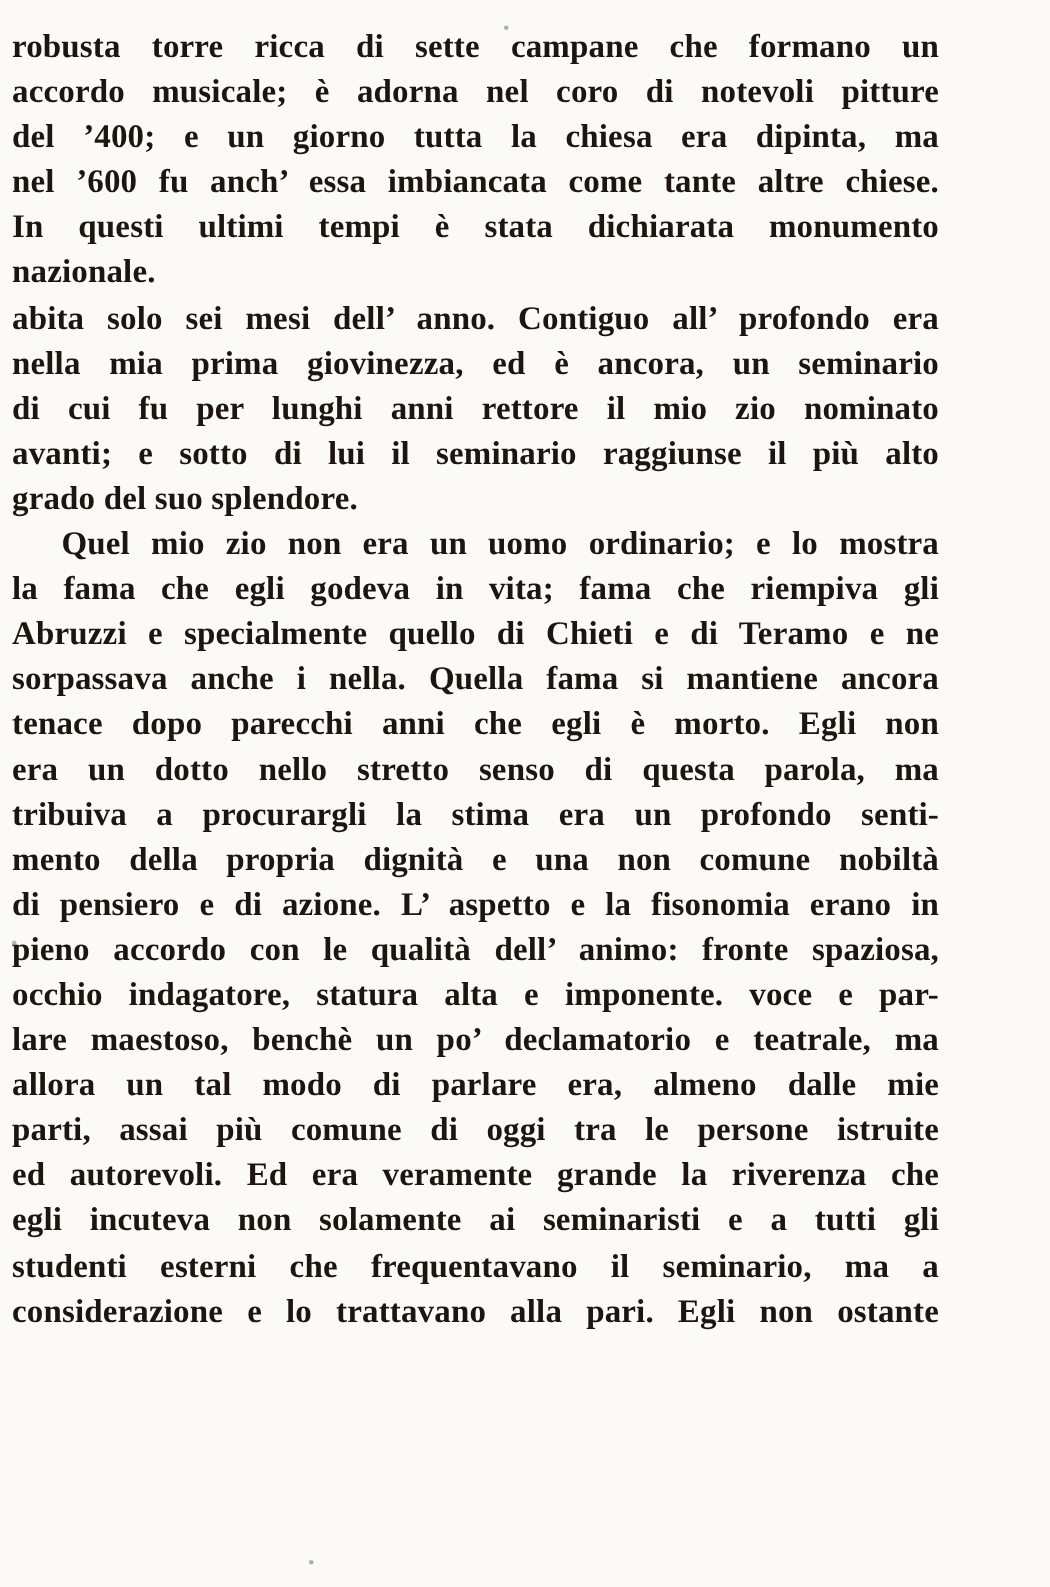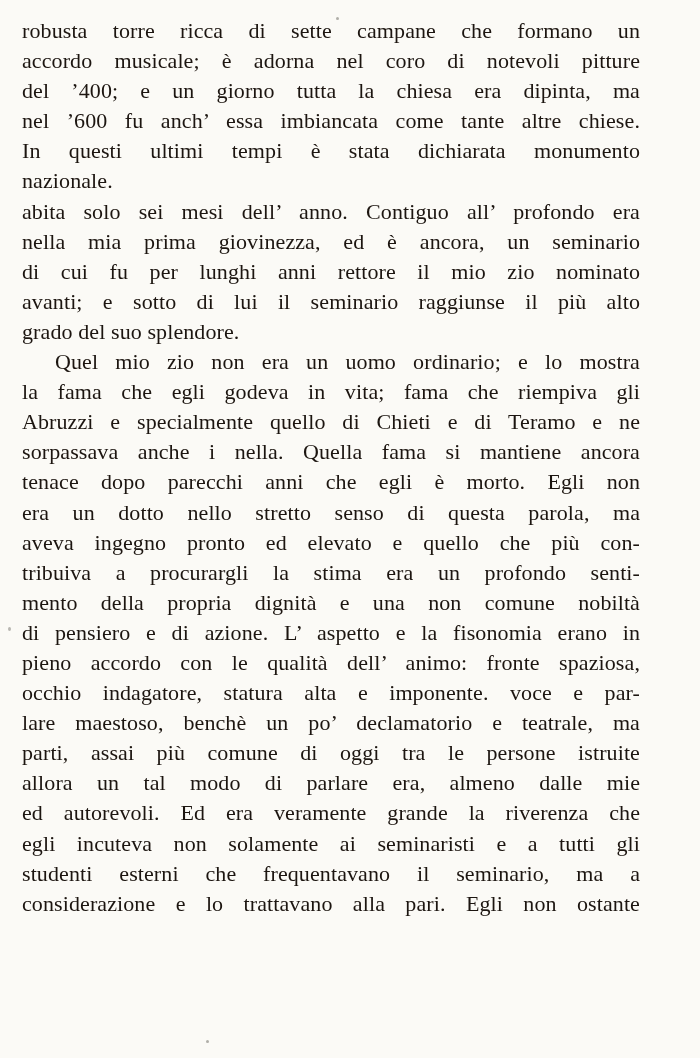--- a/index.html
+++ b/index.html
@@ -11,27 +11,27 @@
   .page {
     position: relative;
     width: 700px;
     height: 1058px;
     background: var(--paper, #fbfaf6);
     overflow: hidden;
     font-family: "Liberation Serif", "DejaVu Serif", serif;
   }
   .text-block {
     position: absolute;
-    left: 22px;
+    left: 8px;
     top: 16px;
     width: 618px;
     color: var(--ink, #1c1510);
     font-size: 22px;
     line-height: 30.1px;
-    font-weight: normal;
+    font-weight: bold;
     letter-spacing: 0.1px;
     -webkit-font-smoothing: antialiased;
   }
   .line {
     text-align: justify;
     text-align-last: justify;
     min-height: 30.1px;
   }
   .line.indent { text-indent: 33px; }
   .line.para-end {
@@ -62,29 +62,28 @@
       <div class="line">nella mia prima giovinezza, ed è ancora, un seminario</div>
       <div class="line">di cui fu per lunghi anni rettore il mio zio nominato</div>
       <div class="line">avanti; e sotto di lui il seminario raggiunse il più alto</div>
       <div class="line para-end">grado del suo splendore.</div>
       <div class="line indent">Quel mio zio non era un uomo ordinario; e lo mostra</div>
       <div class="line">la fama che egli godeva in vita; fama che riempiva gli</div>
       <div class="line">Abruzzi e specialmente quello di Chieti e di Teramo e ne</div>
       <div class="line">sorpassava anche i nella. Quella fama si mantiene ancora</div>
       <div class="line">tenace dopo parecchi anni che egli è morto. Egli non</div>
       <div class="line">era un dotto nello stretto senso di questa parola, ma</div>
-      <div class="line">aveva ingegno pronto ed elevato e quello che più con-</div>
       <div class="line">tribuiva a procurargli la stima era un profondo senti-</div>
       <div class="line">mento della propria dignità e una non comune nobiltà</div>
       <div class="line">di pensiero e di azione. L’ aspetto e la fisonomia erano in</div>
       <div class="line">pieno accordo con le qualità dell’ animo: fronte spaziosa,</div>
       <div class="line">occhio indagatore, statura alta e imponente. voce e par-</div>
       <div class="line">lare maestoso, benchè un po’ declamatorio e teatrale, ma</div>
+      <div class="line">allora un tal modo di parlare era, almeno dalle mie</div>
       <div class="line">parti, assai più comune di oggi tra le persone istruite</div>
-      <div class="line">allora un tal modo di parlare era, almeno dalle mie</div>
       <div class="line">ed autorevoli. Ed era veramente grande la riverenza che</div>
       <div class="line">egli incuteva non solamente ai seminaristi e a tutti gli</div>
       <div class="line">studenti esterni che frequentavano il seminario, ma a</div>
       <div class="line">considerazione e lo trattavano alla pari. Egli non ostante</div>
     </div>
   <div class="speck s1"></div>
   <div class="speck s2"></div>
   <div class="speck s3"></div>
 </div>
 

